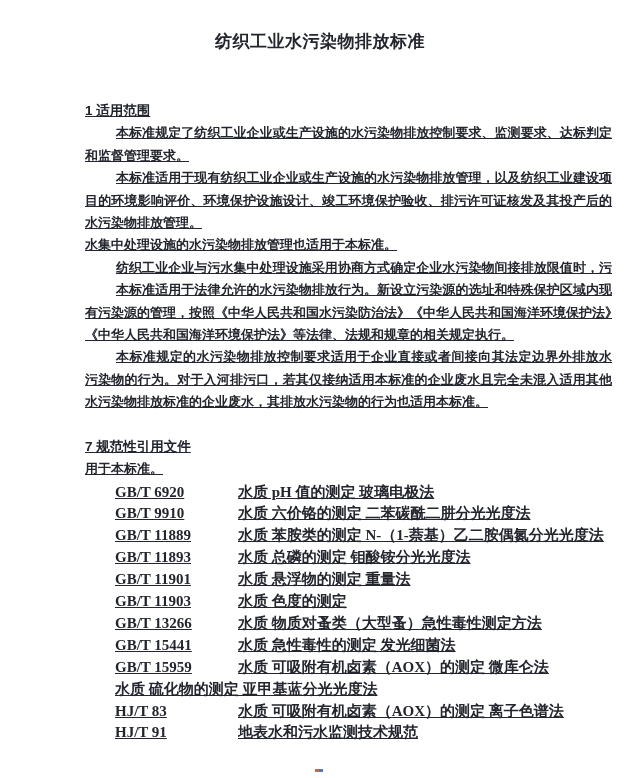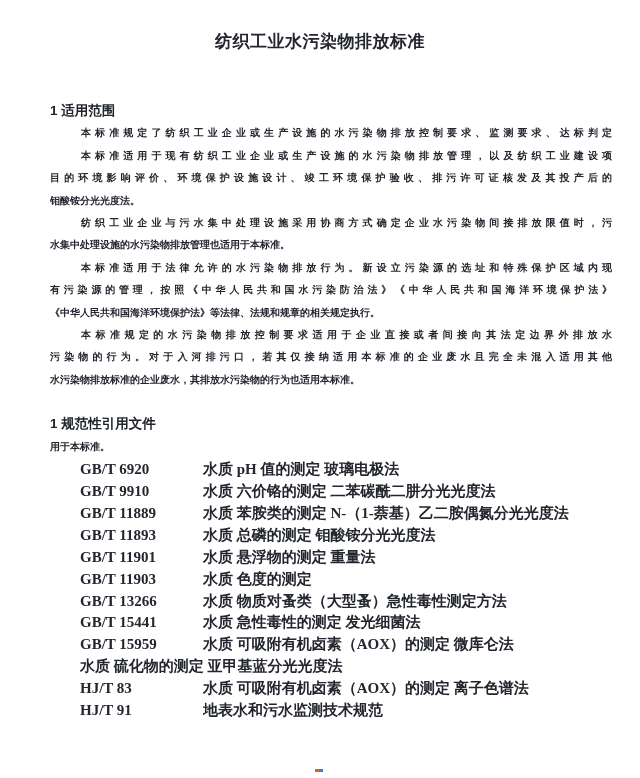--- a/index.html
+++ b/index.html
@@ -12,32 +12,32 @@
     overflow:hidden;
   }
   .doc-title {
     margin:0; padding-top:30px;
     text-align:center;
     font-family:"Liberation Sans", sans-serif;
     font-size:17px; font-weight:700;
     letter-spacing:0.5px;
     line-height:24px;
   }
-  .content { margin-left:50px; margin-right:28px; }
+  .content { margin-left:85px; margin-right:28px;text-decoration:underline; }
   .sec-heading {
     margin:0;
     font-family:"Liberation Sans", sans-serif;
     font-size:13.5px; font-weight:700;
     line-height:22.4px;
     color:#20242c;
   }
   .sec-heading.first-sec { margin-top:46px; }
   .sec-heading.second-sec { margin-top:22px; }
   .line {
-    font-size:10px; font-weight:600;
+    font-size:13px; font-weight:600;
     line-height:22.4px;
     text-align:justify; text-align-last:justify;
     overflow:hidden; white-space:nowrap;
   }
   .line.indent { text-indent:31px; }
   .line.last { text-align-last:left; }
   .refs { margin-top:1px; }
   .ref-row {
     display:flex;
     padding-left:30px;
@@ -57,37 +57,38 @@
 
 <div class="page">
 
   <h1 class="doc-title">纺织工业水污染物排放标准</h1>
 
   <div class="content">
 
     <h2 class="sec-heading first-sec">1 适用范围</h2>
 
     <div class="line indent">本标准规定了纺织工业企业或生产设施的水污染物排放控制要求、监测要求、达标判定</div>
+    <div class="line last">和监督管理要求。</div>
 
     <div class="line indent">本标准适用于现有纺织工业企业或生产设施的水污染物排放管理，以及纺织工业建设项</div>
     <div class="line">目的环境影响评价、环境保护设施设计、竣工环境保护验收、排污许可证核发及其投产后的</div>
-    <div class="line last">钼酸铵分光光度法。</div>
+    <div class="line last">水污染物排放管理。</div>
 
+    <div class="line last">水集中处理设施的水污染物排放管理也适用于本标准。</div>
     <div class="line indent">纺织工业企业与污水集中处理设施采用协商方式确定企业水污染物间接排放限值时，污</div>
-    <div class="line last">水集中处理设施的水污染物排放管理也适用于本标准。</div>
 
     <div class="line indent">本标准适用于法律允许的水污染物排放行为。新设立污染源的选址和特殊保护区域内现</div>
     <div class="line">有污染源的管理，按照《中华人民共和国水污染防治法》《中华人民共和国海洋环境保护法》</div>
     <div class="line last">《中华人民共和国海洋环境保护法》等法律、法规和规章的相关规定执行。</div>
 
     <div class="line indent">本标准规定的水污染物排放控制要求适用于企业直接或者间接向其法定边界外排放水</div>
     <div class="line">污染物的行为。对于入河排污口，若其仅接纳适用本标准的企业废水且完全未混入适用其他</div>
     <div class="line last">水污染物排放标准的企业废水，其排放水污染物的行为也适用本标准。</div>
 
-    <h2 class="sec-heading second-sec">1 规范性引用文件</h2>
+    <h2 class="sec-heading second-sec">7 规范性引用文件</h2>
 
     <div class="line last">用于本标准。</div>
 
     <div class="refs">
       <div class="ref-row">
         <span class="ref-code">GB/T 6920</span>
         <span class="ref-title">水质 pH 值的测定 玻璃电极法</span>
       </div>
       <div class="ref-row">
         <span class="ref-code">GB/T 9910</span>

